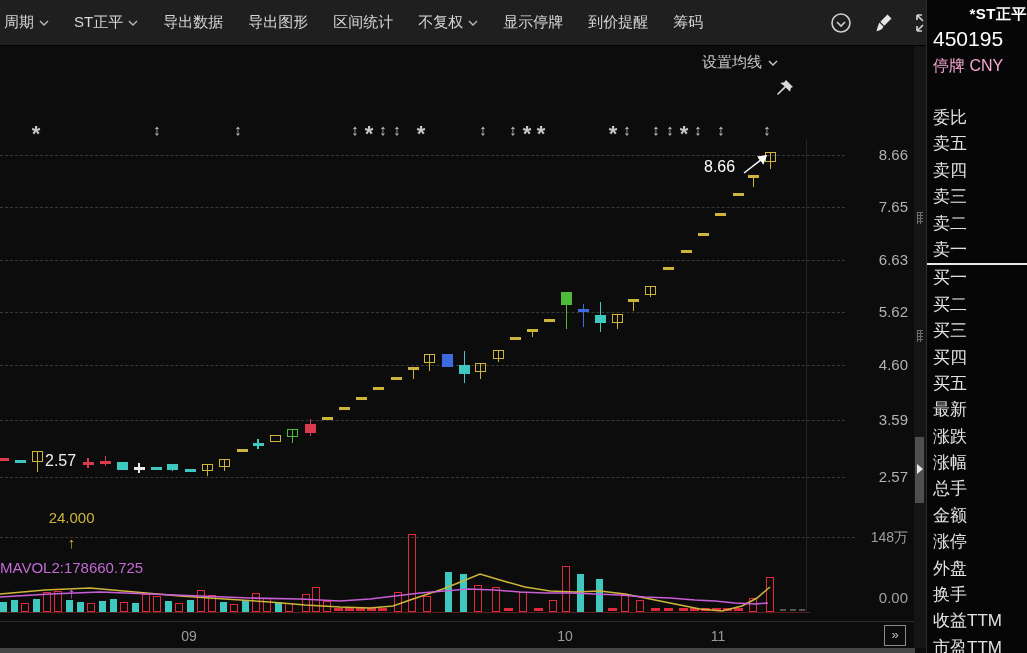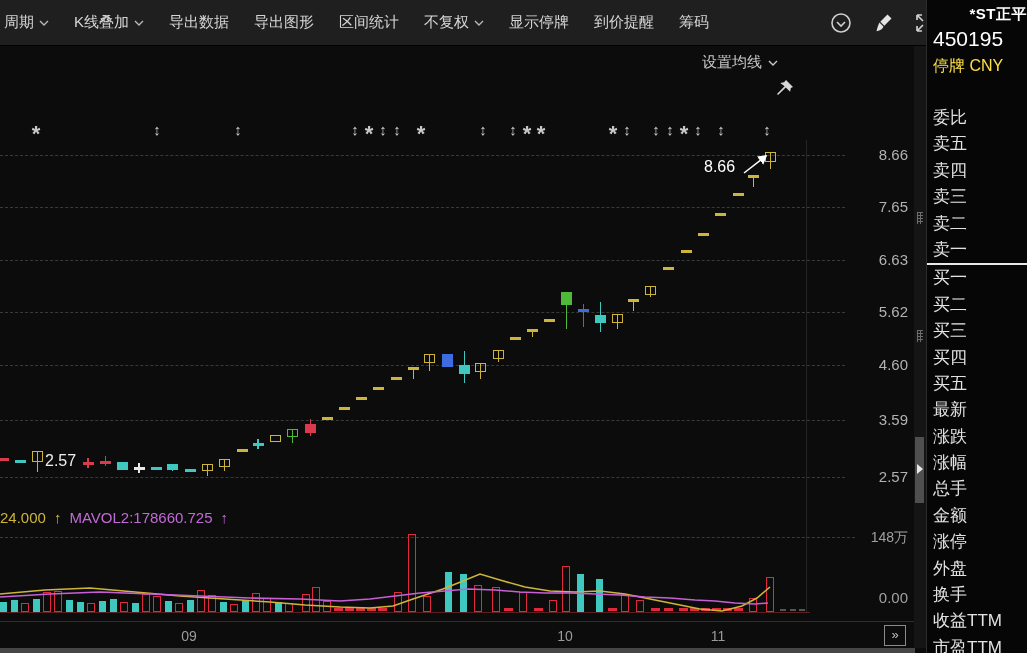--- a/index.html
+++ b/index.html
@@ -14,42 +14,42 @@
   .tb-item{color:#d6d6d6;font-size:15px;cursor:pointer;display:flex;align-items:center;gap:5px;}
   .chev{width:10px;height:6px;display:inline-block;}
   #toolbar-icons{display:flex;align-items:center;gap:20px;margin-right:4px;}
   .tb-icon{width:22px;height:22px;display:flex;align-items:center;justify-content:center;}
   
   #sidebar{position:absolute;left:926px;top:0;width:101px;height:653px;background:#060606;
            border-left:1px solid #2c2c2c;box-sizing:border-box;overflow:hidden;}
   #sb-title{padding:5px 0 0 6px;color:#fff;}
   #sb-name{font-size:15px;font-weight:bold;letter-spacing:0.5px;text-align:right;}
   #sb-code{font-size:21px;margin-top:3px;}
-  #sb-status{font-size:16px;color:#fde047;margin-top:5px;}
+  #sb-status{font-size:16px;color:#f9a8d4;margin-top:5px;}
   #sb-rows{position:absolute;left:0;top:105px;width:100%;}
   .sb-row{height:26.4px;line-height:26.4px;padding-left:6px;color:#e2e2e2;font-size:17px;cursor:pointer;}
   .sb-div{height:2px;background:#e8e8e8;margin:0;}
   
   #ma-settings{position:absolute;left:702px;top:53px;color:#c8c8c8;font-size:15px;
                display:flex;align-items:center;gap:6px;cursor:pointer;}
   #date-range{position:absolute;left:520px;top:81px;color:#c4c4c4;font-size:16px;
               border-bottom:1px solid #8f8f8f;padding-bottom:1px;cursor:pointer;letter-spacing:0.3px;}
   #pin{position:absolute;left:774px;top:79px;cursor:pointer;}
   
   .glx{position:absolute;left:0;width:845px;height:0;border-top:1px dashed #3a3a3a;}
   .plabel{position:absolute;left:845px;width:63px;text-align:right;color:#b2b2b2;font-size:15px;}
   .vgrid{position:absolute;width:0;border-left:1px solid #252525;}
   .marker{position:absolute;color:#c9c9c9;text-align:center;}
   .cbody{position:absolute;box-sizing:border-box;}
   .wick{position:absolute;width:1px;}
   #anno-high{position:absolute;left:704px;top:158px;color:#fff;font-size:16px;}
   #anno-low{position:absolute;left:45px;top:452px;color:#ededed;font-size:16px;}
   
   #vol-header{position:absolute;left:0px;top:509px;display:flex;align-items:center;gap:8px;
-              font-size:15px;white-space:nowrap;}
+              font-size:15px;white-space:nowrap;flex-direction:column;}
   .yel{color:#cdb53a;} .mag{color:#c26ad6;}
   #vol-tools{position:absolute;left:620px;top:509px;display:flex;align-items:center;
              color:#a8a8a8;font-size:15px;gap:10px;}
   .vlabel{position:absolute;left:840px;width:68px;text-align:right;color:#a0a0a0;font-size:14px;}
   .vbar{position:absolute;box-sizing:border-box;}
   
   #xaxis{position:absolute;left:0;top:621px;width:915px;height:27px;border-top:1px solid #2e2e2e;}
   .xtick{position:absolute;top:6px;width:40px;text-align:center;color:#9b9b9b;font-size:14px;}
   #more-btn{position:absolute;left:884px;top:3px;width:20px;height:19px;border:1px solid #8a8a8a;
             color:#c0c0c0;font-size:13px;text-align:center;line-height:18px;cursor:pointer;}
@@ -72,21 +72,21 @@
 
   <div id="toolbar">
     <div id="toolbar-items">
         <span class="tb-item">
           <span>周期</span>
           <svg class="chev" viewBox="0 0 10 6">
             <polyline points="1,1 5,5 9,1" fill="none" stroke="#b8b8b8" stroke-width="1.4"></polyline>
           </svg>
         </span>
         <span class="tb-item">
-          <span>K线叠加</span>
+          <span>ST正平</span>
           <svg class="chev" viewBox="0 0 10 6">
             <polyline points="1,1 5,5 9,1" fill="none" stroke="#b8b8b8" stroke-width="1.4"></polyline>
           </svg>
         </span>
         <span class="tb-item">
           <span>导出数据</span>
         </span>
         <span class="tb-item">
           <span>导出图形</span>
         </span>

